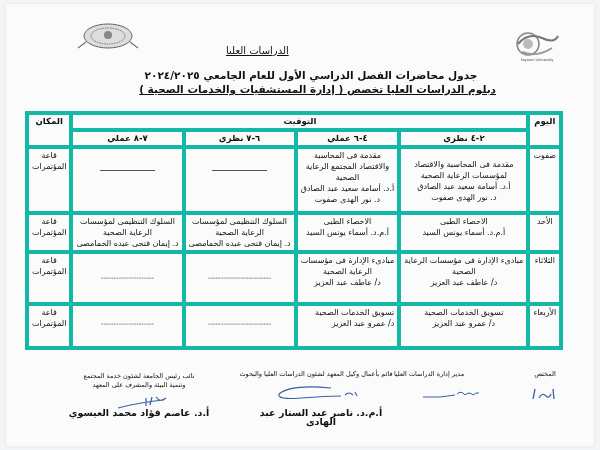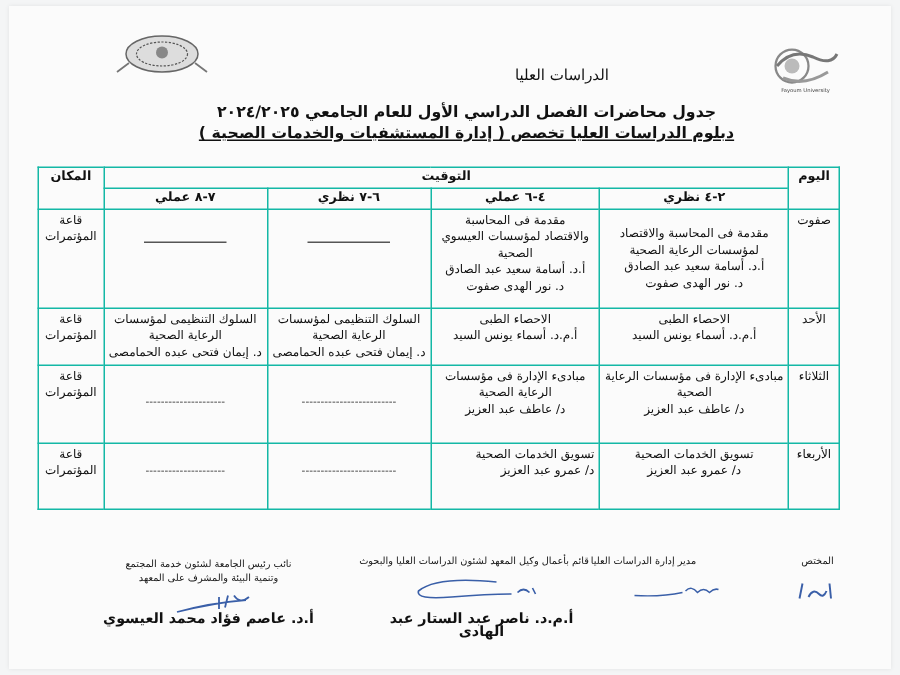--- a/index.html
+++ b/index.html
@@ -15,40 +15,40 @@
     background:#fbfbfb;
     box-shadow:0 0 3px rgba(0,0,0,0.08);
   }
   .logo-right { position:absolute; left:502px; top:24px; width:58px; height:40px; }
   .logo-left  { position:absolute; left:66px; top:18px; width:72px; height:30px; }
   .inst-name {
     position:absolute; left:30px; top:52px; width:150px; text-align:center;
     font-size:6.5px; font-weight:bold; direction:rtl;
   }
   .header-title {
-    position:absolute; left:220px; top:41px; width:180px; text-align:right;
-    font-size:10px; direction:rtl;
+    position:absolute; left:220px; top:41px; width:180px; text-align:left;
+    font-size:10px; direction:rtl;text-decoration:underline;
   }
   .sched-title {
     position:absolute; left:120px; top:64px; width:370px; text-align:center;
     font-size:10.5px; font-weight:bold; direction:rtl; line-height:14px;
   }
   .sched-sub {
-    position:absolute; left:120px; top:78px; width:370px; text-align:center;
+    position:absolute; left:120px; top:78px; width:370px; text-align:right;
     font-size:10.5px; font-weight:bold; direction:rtl; line-height:14px;
   }
   .sched-sub span { text-decoration:underline; }
 
   table.sched {
     position:absolute; left:19px; top:107px; width:535px;
     border-collapse:collapse; direction:rtl;
     font-size:8px; line-height:11px;
   }
   table.sched td, table.sched th {
-    border:1px solid #14b8a6; padding:1px 3px; vertical-align:top;
+    border:4px solid #14b8a6; padding:1px 3px; vertical-align:top;
     font-weight:normal; text-align:center;
   }
   table.sched th { font-weight:bold; font-size:8.5px; }
   .col-day { width:33px; text-align:right; font-weight:bold; }
   .col-place { width:40px; font-weight:bold; }
   .cell-lines div { white-space:nowrap; }
   .dash { display:inline-block; margin-top:20px; width:55px; border-top:1px solid #555; }
   .dots { display:inline-block; margin-top:18px; letter-spacing:0; color:#333; font-size:7px; }
 
   .sig {
@@ -98,21 +98,21 @@
     <tr style="height:66px">
       <td class="col-day">صفوت</td>
       <td class="cell-lines" style="padding-top:10px">
         <div>مقدمة فى المحاسبة والاقتصاد</div>
         <div>لمؤسسات الرعاية الصحية</div>
         <div>أ.د. أسامة سعيد عبد الصادق</div>
         <div>د. نور الهدى صفوت</div>
       </td>
       <td class="cell-lines">
         <div>مقدمة فى المحاسبة</div>
-        <div>والاقتصاد  لمؤسسات العيسوي</div>
+        <div>والاقتصاد  المجتمع الرعاية</div>
         <div>الصحية</div>
         <div>أ.د. أسامة سعيد عبد الصادق</div>
         <div>د. نور الهدى صفوت</div>
       </td>
       <td><span class="dash"></span></td>
       <td><span class="dash"></span></td>
       <td class="col-place">
         <div>قاعة</div>
         <div>المؤتمرات</div>
       </td>

